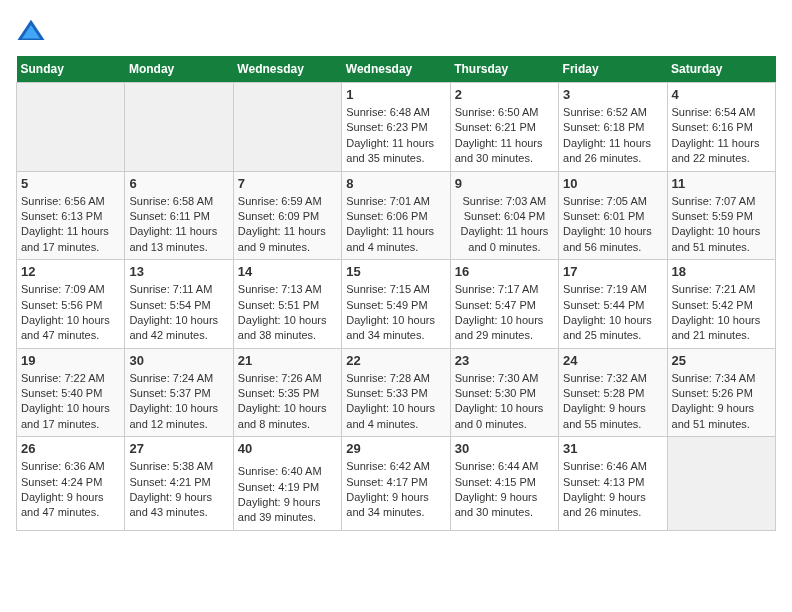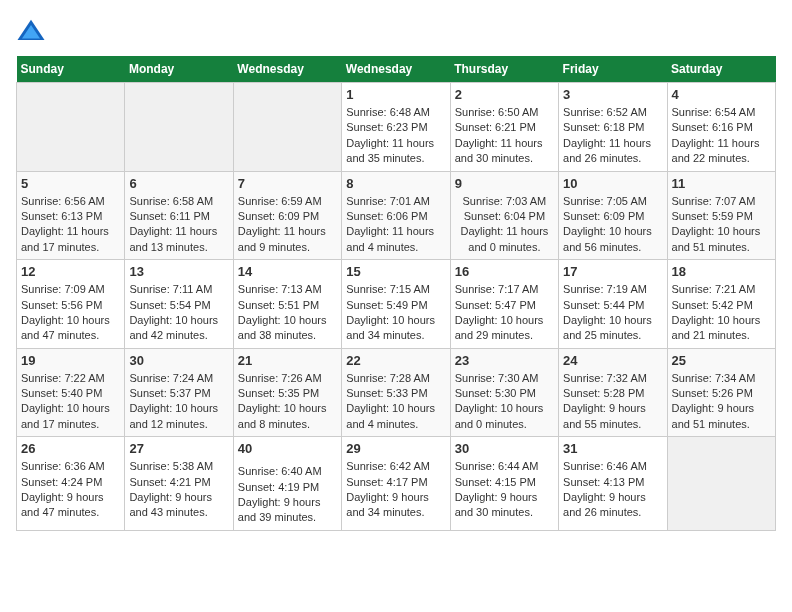--- a/index.html
+++ b/index.html
@@ -180,21 +180,21 @@
         <td>
           <div class="day-num">9</div>
           <div class="day-info" style="white-space: pre-line; text-align: center;">Sunrise: 7:03 AM
 Sunset: 6:04 PM
 Daylight: 11 hours
 and 0 minutes.</div>
         </td>
         <td>
           <div class="day-num">10</div>
           <div class="day-info" style="white-space: pre-line;">Sunrise: 7:05 AM
-Sunset: 6:09 PM
+Sunset: 6:01 PM
 Daylight: 10 hours
 and 56 minutes.</div>
         </td>
         <td>
           <div class="day-num">11</div>
           <div class="day-info" style="white-space: pre-line;">Sunrise: 7:07 AM
 Sunset: 5:59 PM
 Daylight: 10 hours
 and 51 minutes.</div>
         </td>

